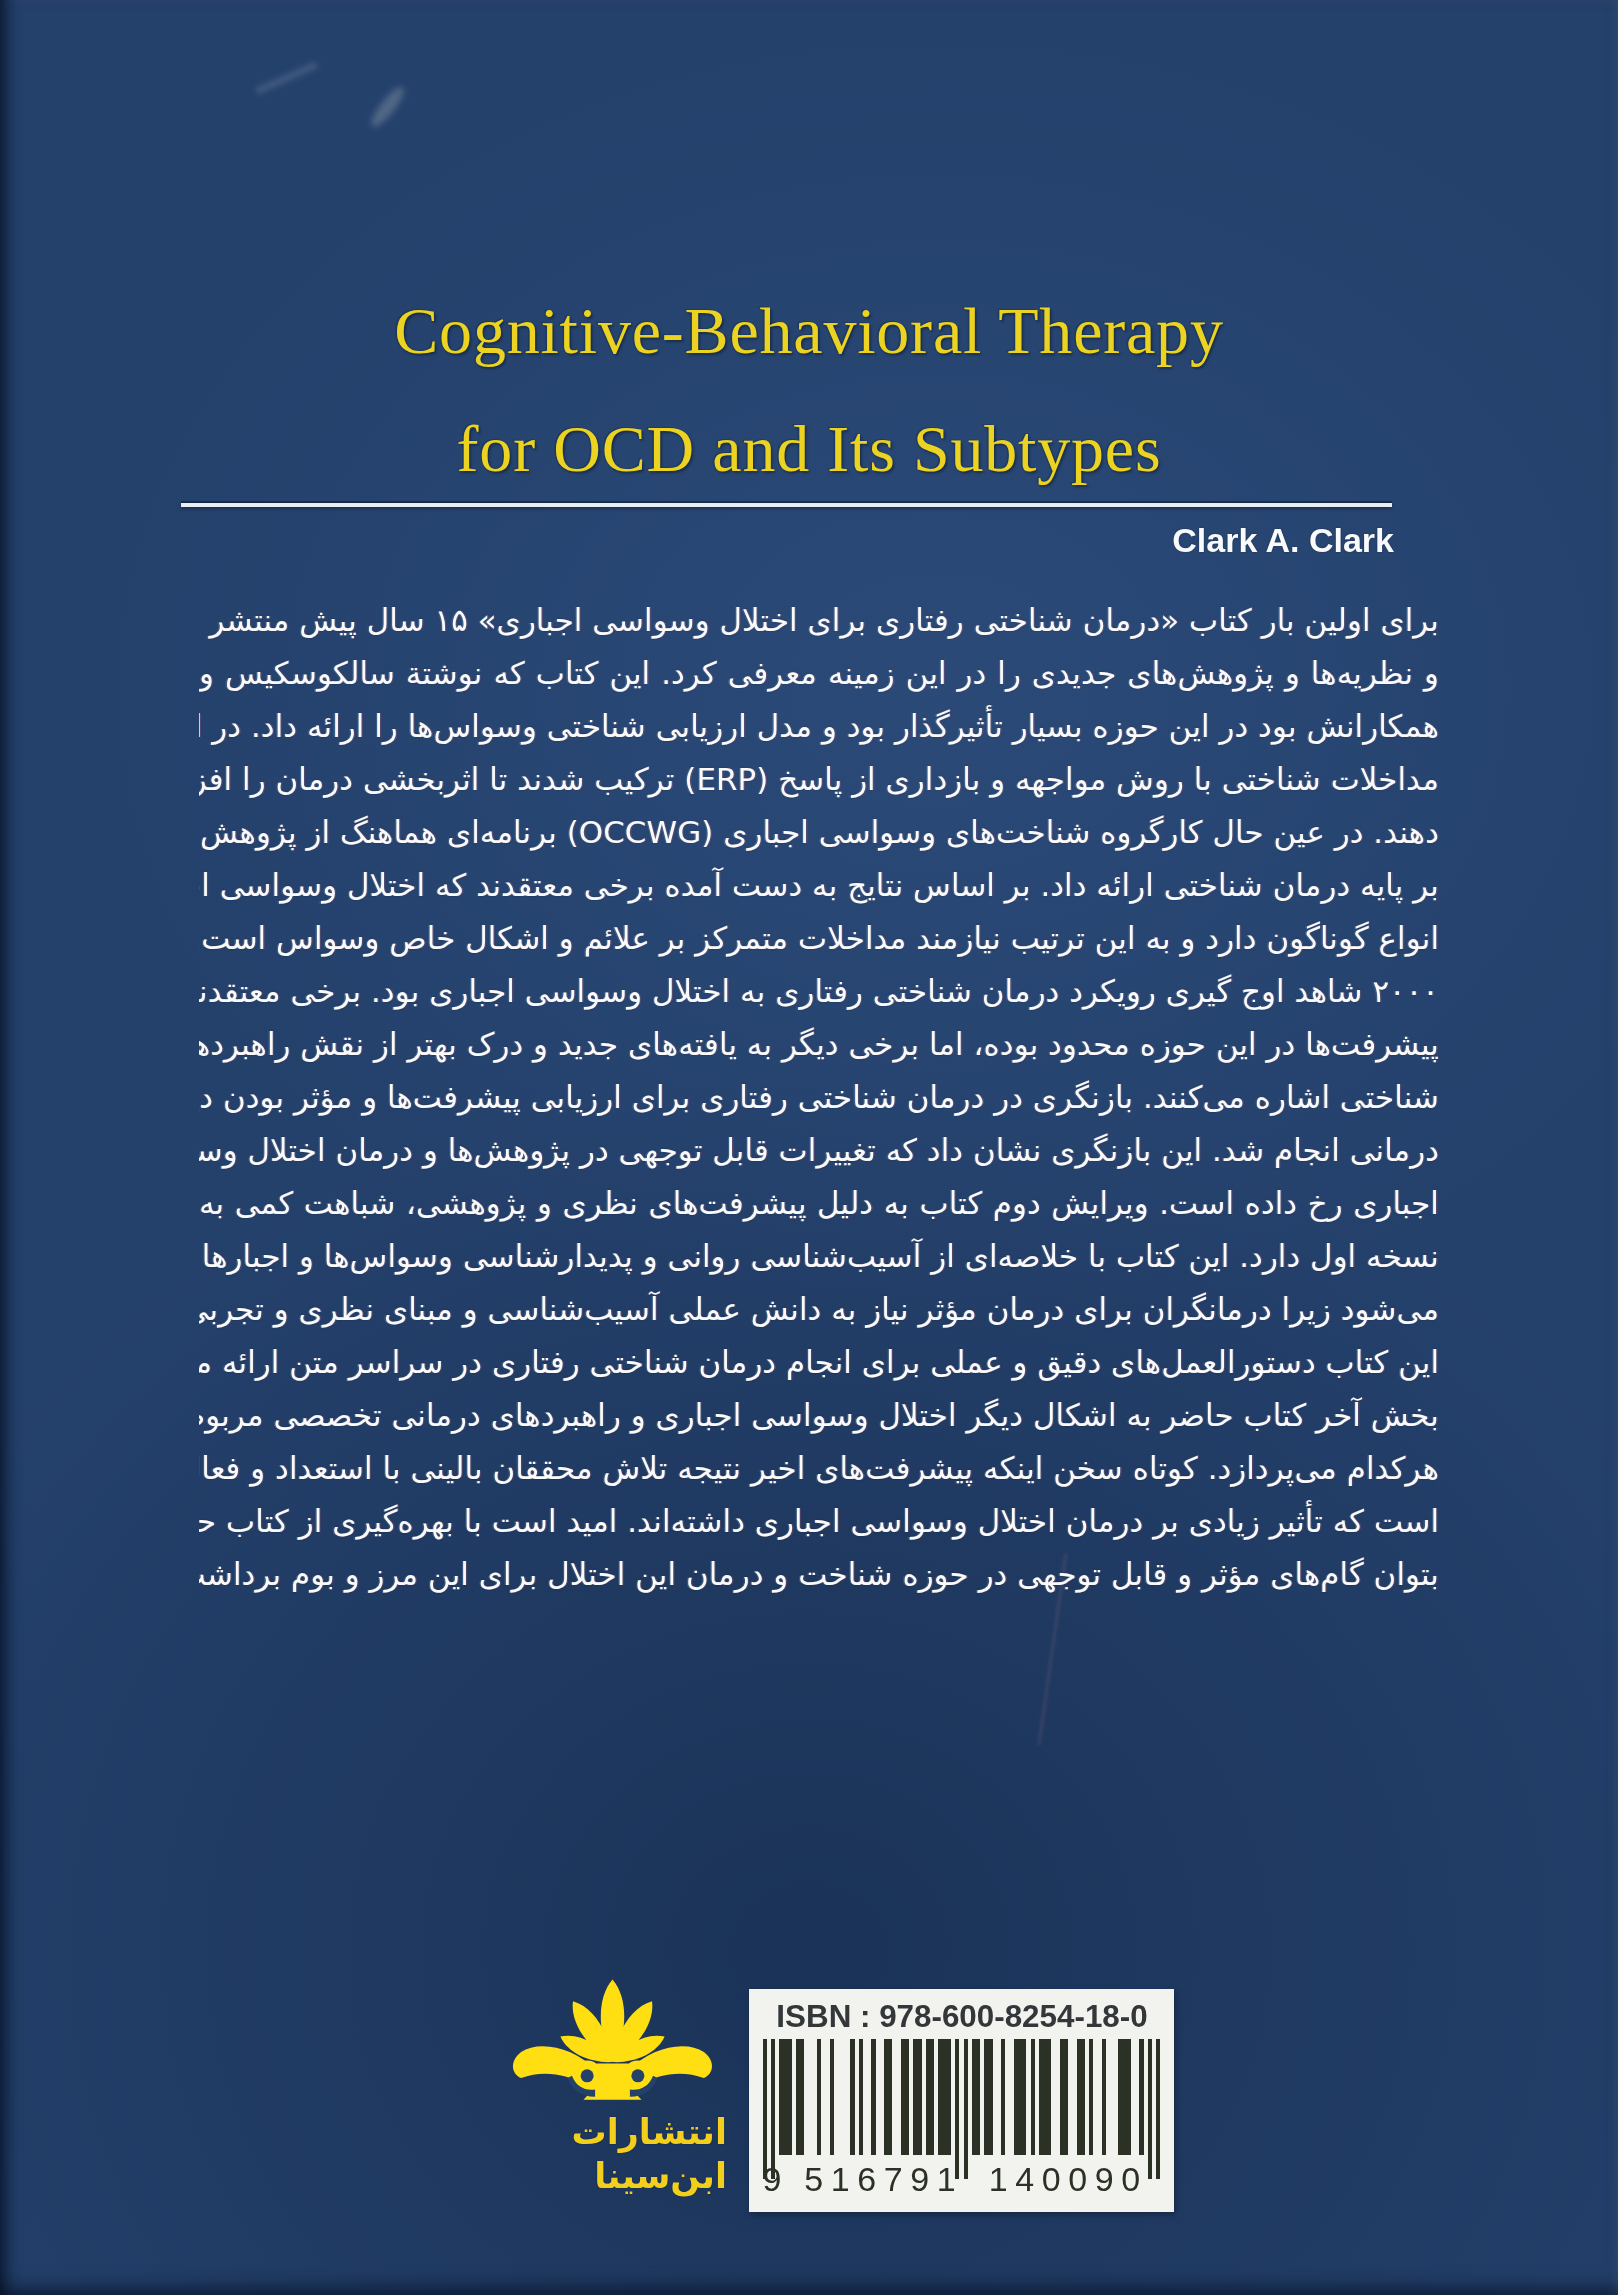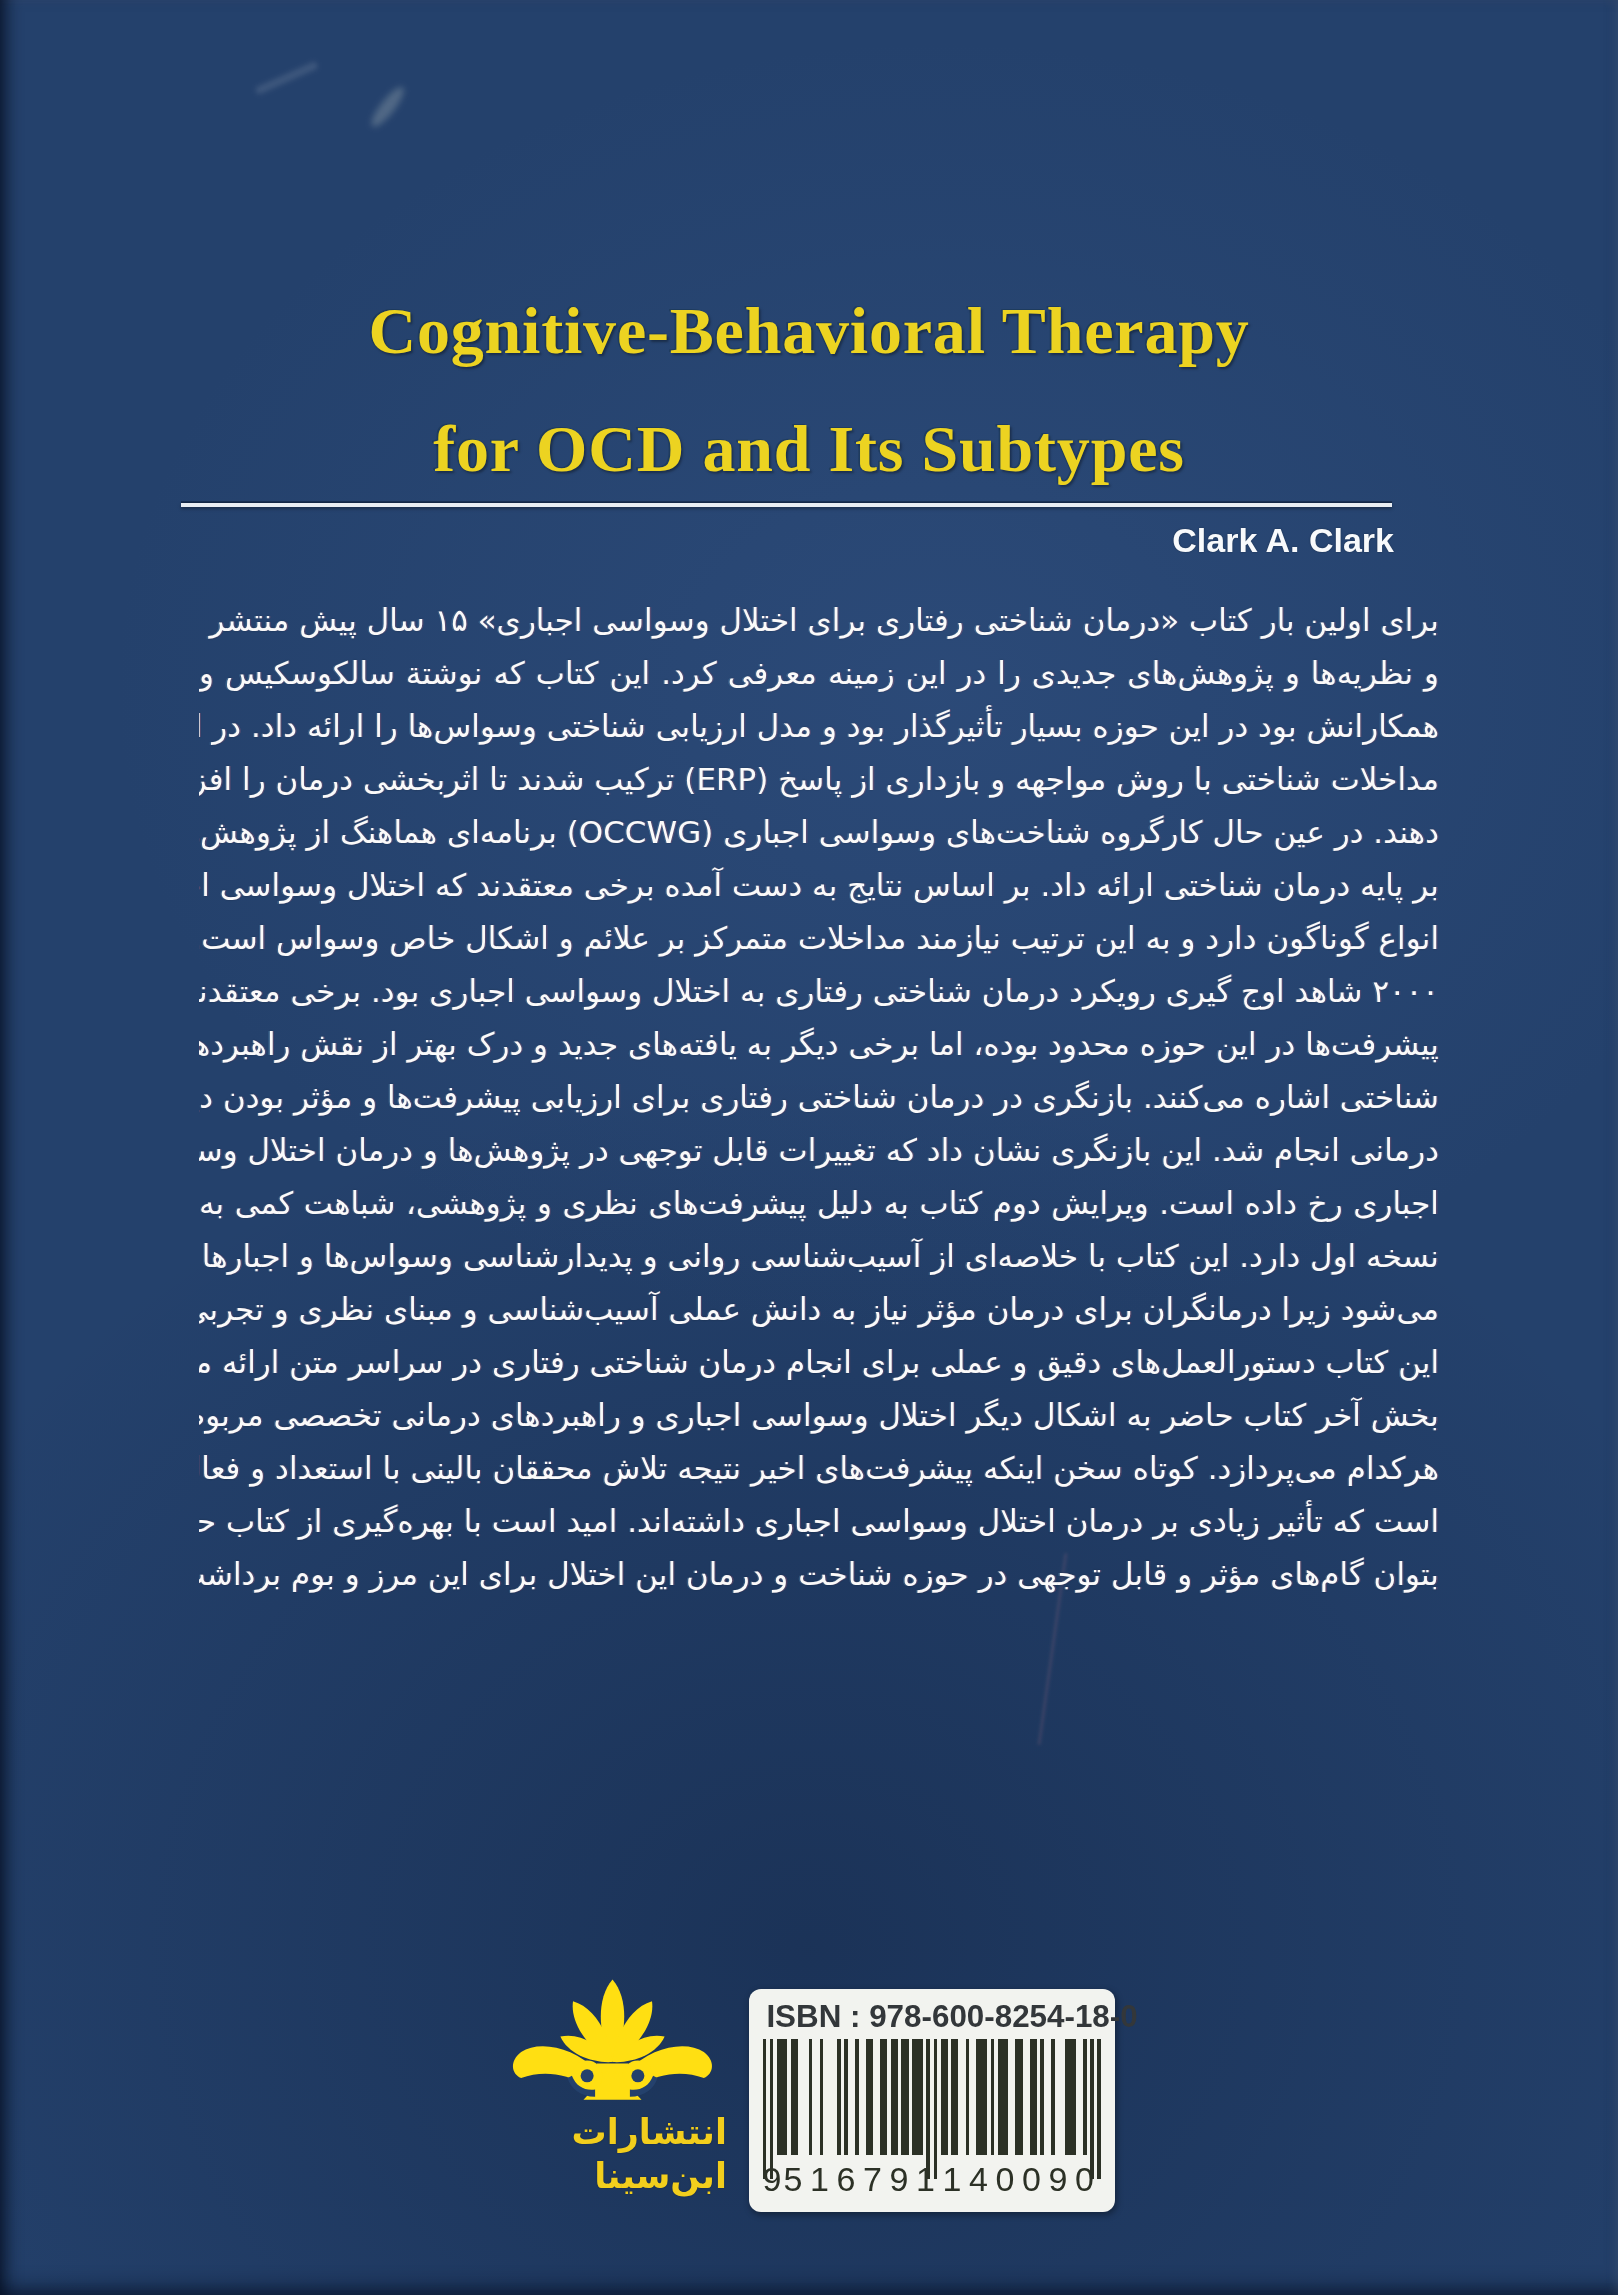--- a/index.html
+++ b/index.html
@@ -25,21 +25,21 @@
   
   .streak { position:absolute; pointer-events:none; }
   .streak.s1 { left:253px; top:74px; width:67px; height:7.6px; background:rgba(235,240,235,.12); filter:blur(2.5px); transform:rotate(-24deg); border-radius:5px; }
   .streak.s2 { left:363px; top:100px; width:49px; height:13.5px; background:rgba(235,240,225,.22); filter:blur(3.4px); transform:rotate(-52deg); border-radius:50%; }
   .streak.s3 { left:1051px; top:1552px; width:3.4px; height:194px; background:rgba(255,150,160,.12); filter:blur(1.7px); transform:rotate(8deg); border-radius:3.4px; }
 
   .title {
     position:absolute; top:272px; left:0; right:0;
     text-align:center;
     font-family:"Liberation Serif","DejaVu Serif", serif;
-    font-weight:bold;
+    font-weight:normal;
     font-size:66px; line-height:118px;
     color:#ecd321;
     letter-spacing:0.8px;
     text-shadow:-1.7px -0.8px 0 rgba(10,40,45,.28), 1.7px 1.7px 2.5px rgba(0,0,0,.35);
   }
 
   .rule {
     position:absolute; top:503px; left:181px; width:1211px; height:4.2px;
     background:#e9eef3;
     box-shadow:0 -1.7px 0 rgba(8,20,40,.55), 0 1.7px 3.4px rgba(0,0,0,.35);
@@ -78,26 +78,25 @@
     margin-top:3.4px;
     direction:rtl;
     font-weight:bold;
     font-size:35px; line-height:44px;
     color:#f2ce1d;
     letter-spacing:0.8px;
     text-shadow:0 0 1.7px rgba(0,0,0,.35);
   }
 
   .isbn-box {
-    position:absolute; left:749px; top:1989px; width:366px; height:223px;
+    position:absolute; left:749px; top:1989px; width:425px; height:223px;
     background:#f2f3ef;
     box-sizing:border-box;
     padding:6.7px 13.5px 8.4px 13.5px;
     box-shadow:1.7px 2.5px 6.7px rgba(0,0,0,.35);
-    border-radius:12px;
   }
   .isbn-label {
     font-family:"Liberation Sans","DejaVu Sans", sans-serif;
     font-size:32px; line-height:40px;
     font-weight:bold;
     color:#33373a;
     text-align:center;
     letter-spacing:0px;
     transform:scaleX(.98);
     white-space:nowrap;

